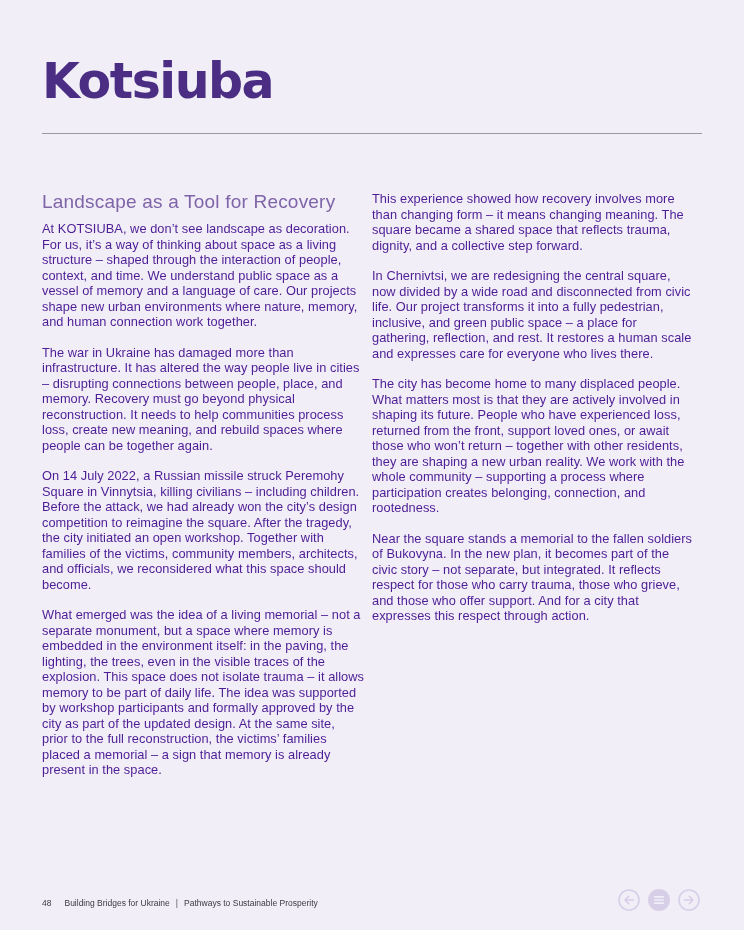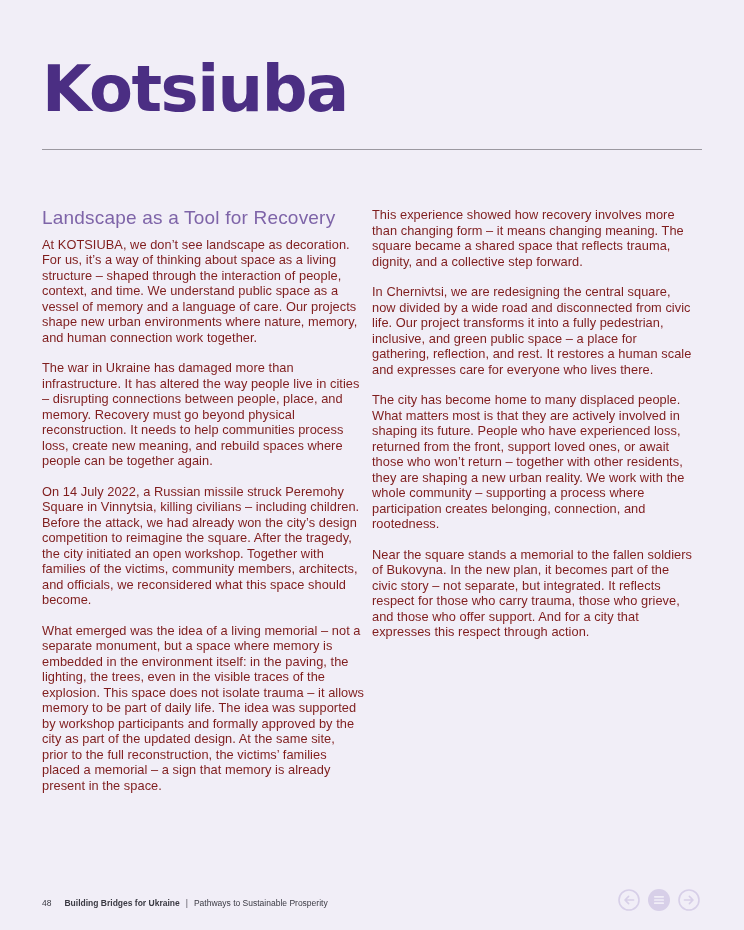--- a/index.html
+++ b/index.html
@@ -8,21 +8,21 @@
     background:#f1eef7;
     font-family:"Liberation Sans","DejaVu Sans",sans-serif;
     color:#3b3a43;
   }
   .page { position:relative; width:744px; height:930px; overflow:hidden; }
 
   .page-title {
     margin:56px 42px 0;
     font-family:"DejaVu Sans",sans-serif;
     font-weight:bold;
-    font-size:64px;
+    font-size:49px;
     line-height:1.05;
     letter-spacing:-1.5px;
     color:#4b2e83;
   }
   .title-rule {
     border:none;
     border-top:1px solid #9b98a0;
     margin:26px 42px 0;
   }
 
@@ -39,34 +39,34 @@
     font-weight:400;
     line-height:1.2;
     letter-spacing:0.2px;
     color:#7e64a8;
   }
   .body-par {
     margin:0 0 15px;
     font-size:12.8px;
     line-height:15.5px;
     letter-spacing:0.05px;
-    color:#7f1d1d;
+    color:#4c1d95;
   }
 
   .footer {
     position:absolute;
     left:42px;
     bottom:22px;
     font-size:8.5px;
     line-height:10px;
     color:#3b3a43;
     white-space:nowrap;
   }
   .footer .pgnum { font-weight:normal; margin-right:13px; }
-  .footer .book  { font-weight:bold; }
+  .footer .book  { font-weight:normal; }
   .footer .sep   { margin:0 6px; font-weight:400; color:#55535c; }
   .footer .sub   { font-weight:400;margin-top:16px; }
 
   .nav {
     position:absolute;
     right:44px;
     bottom:19px;
     display:flex;
     gap:8px;
     align-items:center;

